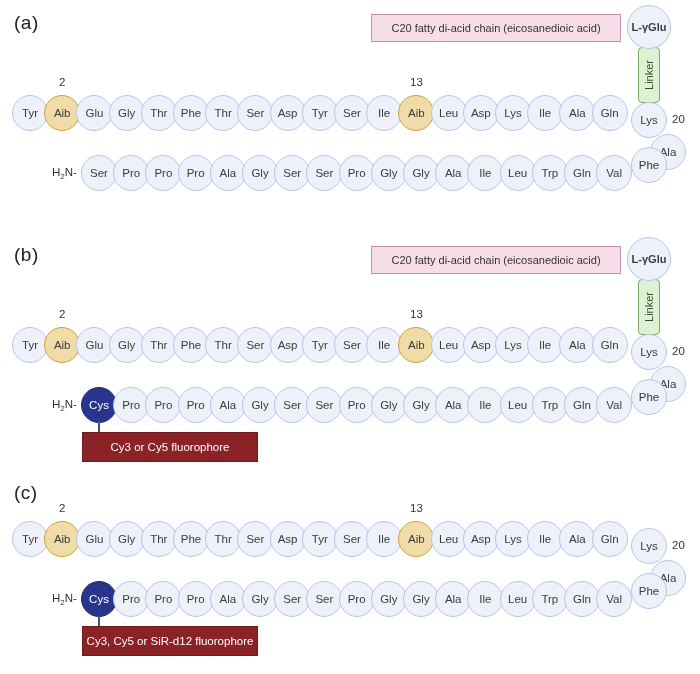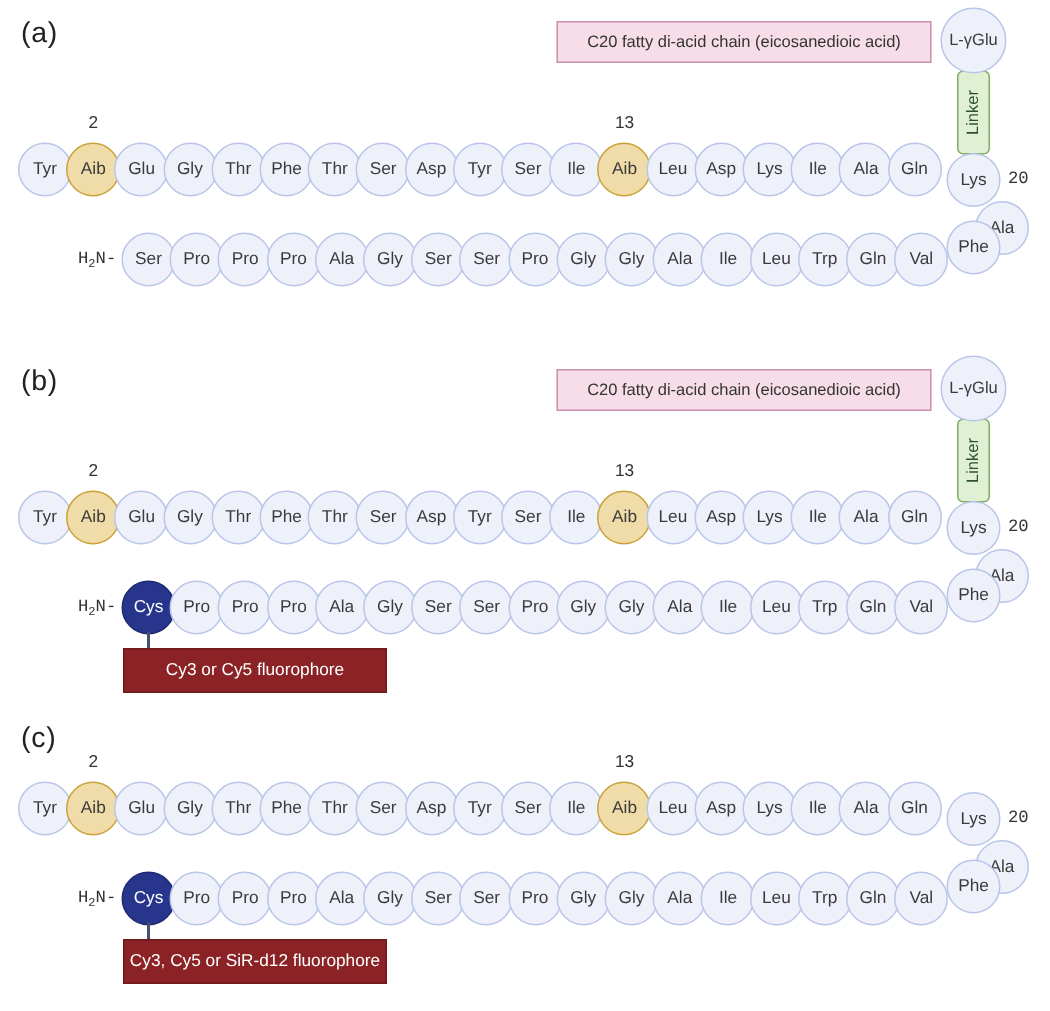--- a/index.html
+++ b/index.html
@@ -19,35 +19,35 @@
     font-size:11.5px;color:#3b3b3b;box-sizing:border-box;
   }
   .res.aib{background:#EFDCA8;border-color:#C9A33A;color:#3b3b3b;}
   .res.cys{background:#27368C;border-color:#1d2a70;color:#ffffff;}
   .res.corner{z-index:3;}
 
   .numlabel{
     position:absolute;font-size:11.5px;color:#333;text-align:center;width:36px;
   }
   .endlabel{
-    position:absolute;font-size:11.5px;color:#333;white-space:nowrap;font-family:Liberation Mono, monospace;
+    position:absolute;font-size:11.5px;color:#333;white-space:nowrap;
   }
   .endlabel sub{font-size:8px;}
 
   
   .lipidbox{
     position:absolute;height:28px;background:#F6DDE8;border:1.2px solid #C98FAE;
     display:flex;align-items:center;justify-content:center;
     font-size:11px;color:#333;box-sizing:border-box;
   }
   .ggluo{
     position:absolute;width:44px;height:44px;border-radius:50%;
     background:#EEF1FA;border:1.2px solid #B9C5E9;
     display:flex;align-items:center;justify-content:center;
-    font-size:11px;color:#3b3b3b;box-sizing:border-box;z-index:4;
+    font-size:11px;color:#3b3b3b;box-sizing:border-box;z-index:4;font-weight:bold;
   }
   .linkerbox{
     position:absolute;width:22px;height:56px;border-radius:4px;
     background:#DFF0D3;border:1.2px solid #7FAE63;box-sizing:border-box;
     display:flex;align-items:center;justify-content:center;z-index:2;
   }
   .linkerbox span{
     transform:rotate(-90deg);font-size:11px;color:#2f4f2f;white-space:nowrap;
   }
 

